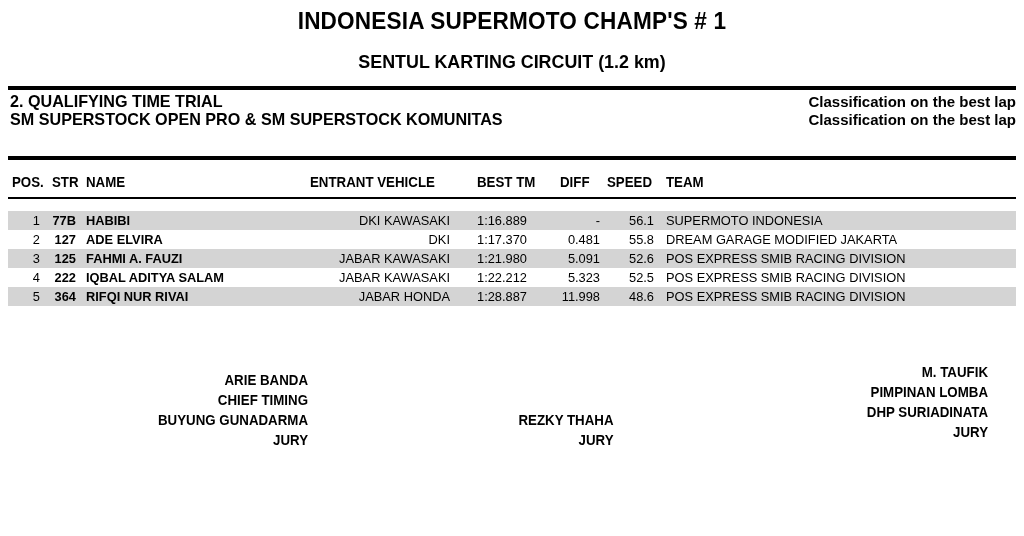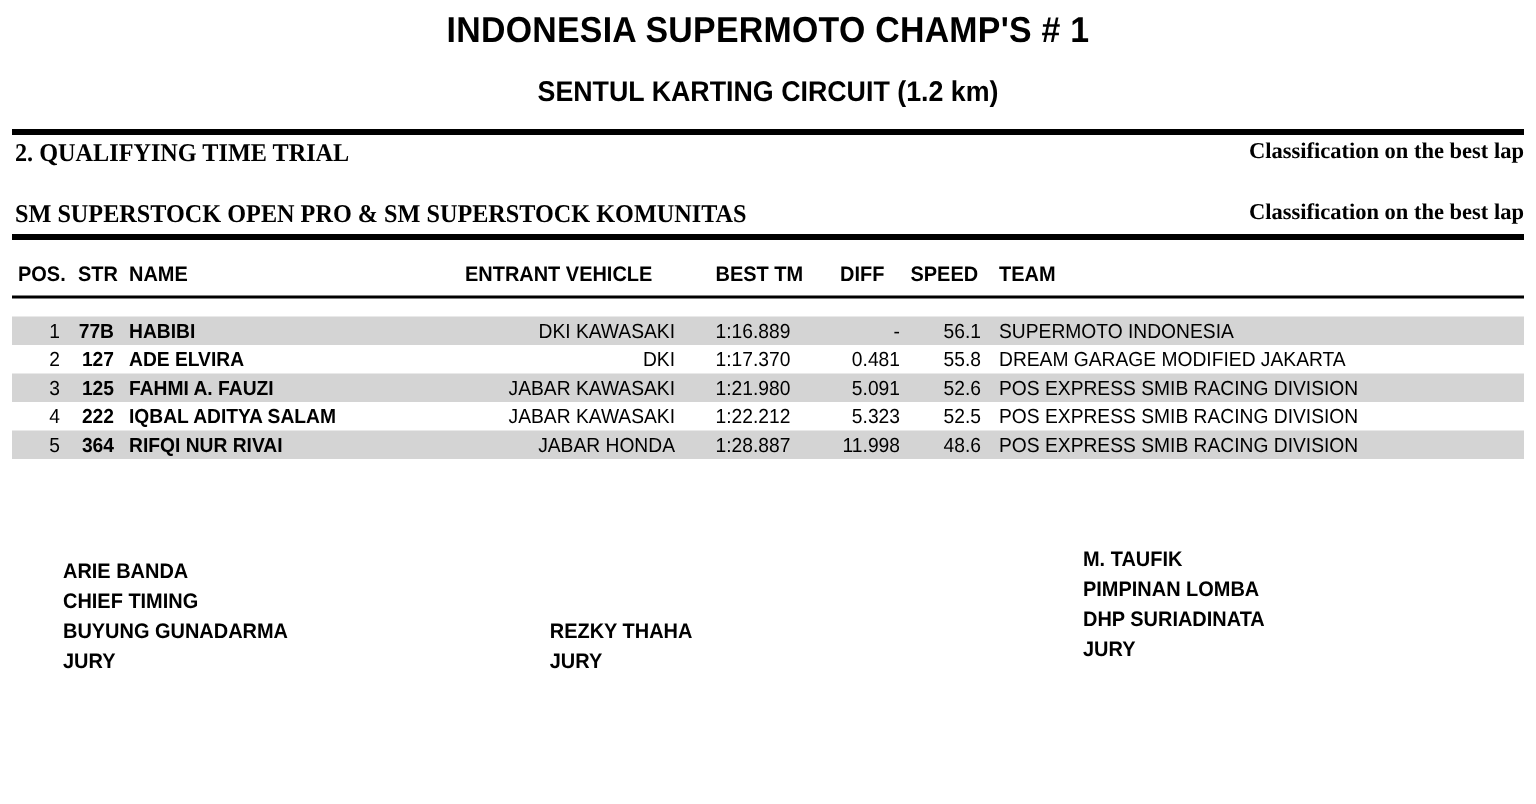--- a/index.html
+++ b/index.html
@@ -57,24 +57,23 @@
   .rule-top       { top: 86px;  height: 4px; }
   .rule-mid       { top: 156px; height: 4px; }
   .rule-colhead   { top: 197px; height: 2px; }
 
   
   .session-row {
     position: absolute;
     left: 10px;
     width: 1006px;
     height: 22px;
-    font-family: Liberation Serif, serif;
   }
   .session-row.r1 { top: 92px; }
-  .session-row.r2 { top: 133px; }
+  .session-row.r2 { top: 110px; }
 
   .session-left {
     position: absolute;
     left: 0; top: 0;
     font-size: 17px;
     font-weight: bold;
     transform: scaleX(0.95);
     transform-origin: left center;
     white-space: nowrap;
   }
@@ -185,21 +184,21 @@
   }
   .best-note span {
     text-decoration: underline;
     transform: scaleX(0.95);
     display: inline-block;
   }
 
   
   .sig-block {
     position: absolute;
-    text-align: left;
+    text-align: right;
     font-size: 14px;
     font-weight: bold;
     line-height: 20px;
     white-space: nowrap;
   }
   .sig-left   { left: 35px;  top: 370px; width: 280px; }
   .sig-center { left: 360px; top: 410px; width: 260px; }
   .sig-right  { left: 715px; top: 362px; width: 280px; }
   .sig-line { transform: scaleX(0.95); }
 </style>

